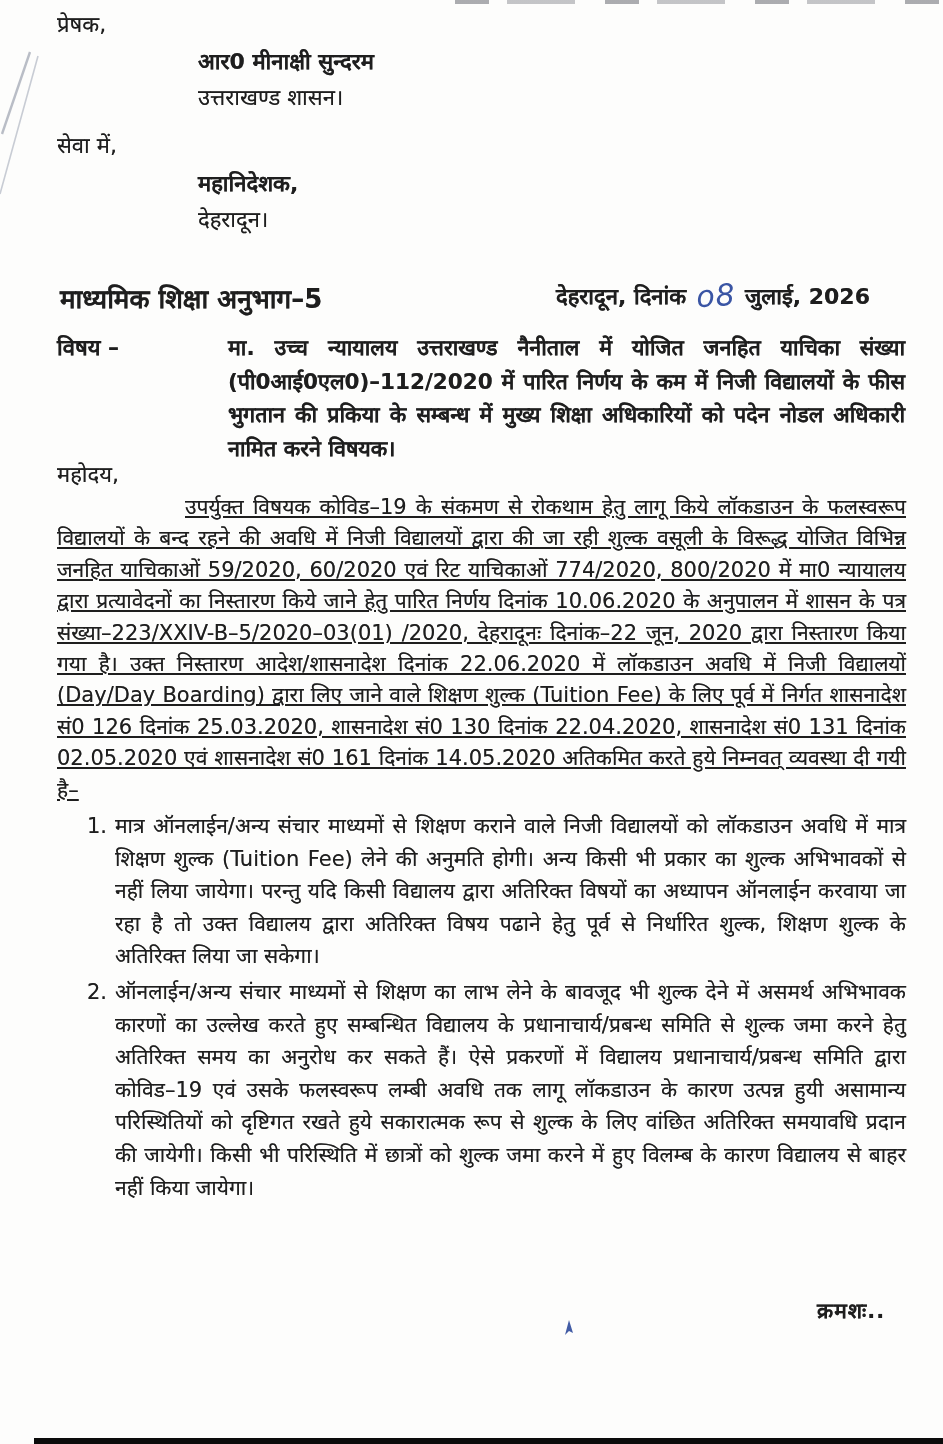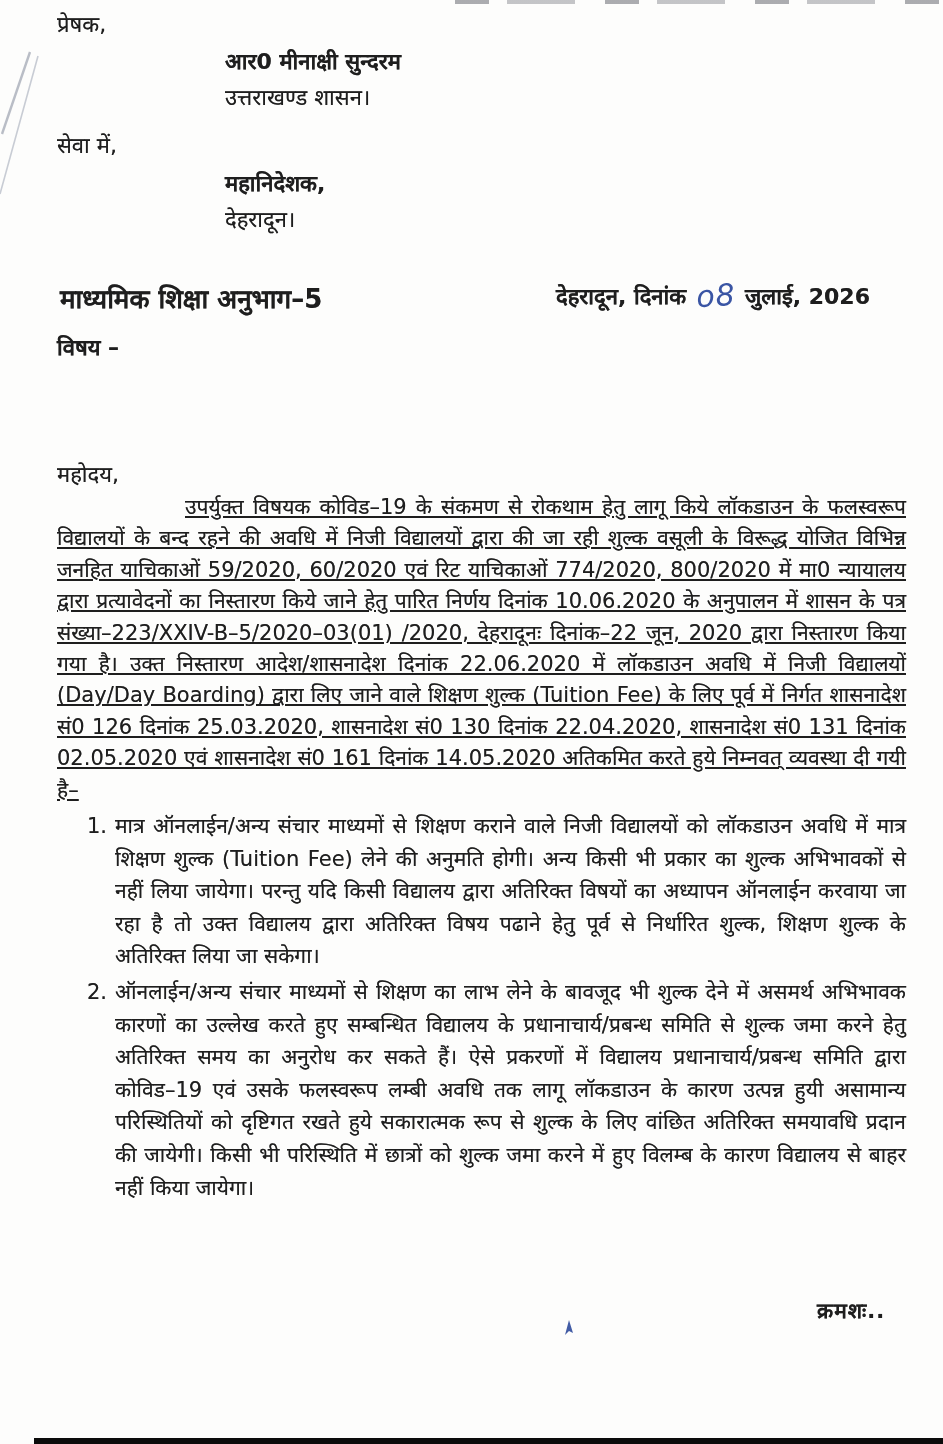--- a/index.html
+++ b/index.html
@@ -26,21 +26,21 @@
   .fold-artifact { position:absolute; top:44px; left:0; }
   
   .bottom-bar {
     position:absolute; left:34px; right:0; bottom:0; height:6px;
     background:#0b0b0b;
   }
   .label { position:absolute; font-size:22px; }
   .sender-label   { top:8px;   left:57px; }
   .to-label       { top:129px; left:57px; }
   .salutation     { top:458px; left:57px; }
-  .block { position:absolute; font-size:22px; line-height:36px;margin-left:27px; }
+  .block { position:absolute; font-size:22px; line-height:36px; }
   .sender-block    { top:44px;  left:198px; }
   .recipient-block { top:166px; left:198px; }
   .bold { font-weight:700; }
   .section-line {
     position:absolute; top:280px; left:60px;
     font-size:26px; font-weight:700;
   }
   .date-line {
     position:absolute; top:280px; left:556px; width:360px;
     font-size:22px; font-weight:700; white-space:nowrap;
@@ -104,20 +104,21 @@
   <div class="section-line">माध्यमिक शिक्षा अनुभाग–5</div>
 
   <div class="date-line">
     <span>देहरादून, दिनांक</span>
     <span class="handwritten-date">o8</span>
     <span>जुलाई, 2026</span>
   </div>
 
   <div class="subject-row">
     <div class="subject-label">विषय –</div>
+    <div class="subject-text">मा. उच्च न्यायालय उत्तराखण्ड नैनीताल में योजित जनहित याचिका संख्या (पी0आई0एल0)–112/2020 में पारित निर्णय के कम में निजी विद्यालयों के फीस भुगतान की प्रकिया के सम्बन्ध में मुख्य शिक्षा अधिकारियों को पदेन नोडल अधिकारी नामित करने विषयक।</div>
   </div>
 
   <div class="label salutation">महोदय,</div>
 
   <div class="body-area">
     <div class="para">उपर्युक्त विषयक कोविड–19 के संकमण से रोकथाम हेतु लागू किये लॉकडाउन के फलस्वरूप विद्यालयों के बन्द रहने की अवधि में निजी विद्यालयों द्वारा की जा रही शुल्क वसूली के विरूद्ध योजित विभिन्न जनहित याचिकाओं 59/2020, 60/2020 एवं रिट याचिकाओं 774/2020, 800/2020 में मा0 न्यायालय द्वारा प्रत्यावेदनों का निस्तारण किये जाने हेतु पारित निर्णय दिनांक 10.06.2020 के अनुपालन में शासन के पत्र संख्या–223/XXIV-B–5/2020–03(01) /2020, देहरादूनः दिनांक–22 जून, 2020 द्वारा निस्तारण किया गया है। उक्त निस्तारण आदेश/शासनादेश दिनांक 22.06.2020 में लॉकडाउन अवधि में निजी विद्यालयों (Day/Day Boarding) द्वारा लिए जाने वाले शिक्षण शुल्क (Tuition Fee) के लिए पूर्व में निर्गत शासनादेश सं0 126 दिनांक 25.03.2020, शासनादेश सं0 130 दिनांक 22.04.2020, शासनादेश सं0 131 दिनांक 02.05.2020 एवं शासनादेश सं0 161 दिनांक 14.05.2020 अतिकमित करते हुये निम्नवत् व्यवस्था दी गयी है–</div>
 
     <div class="list">
       <div class="list-item">
         <div class="list-num">1.</div>

